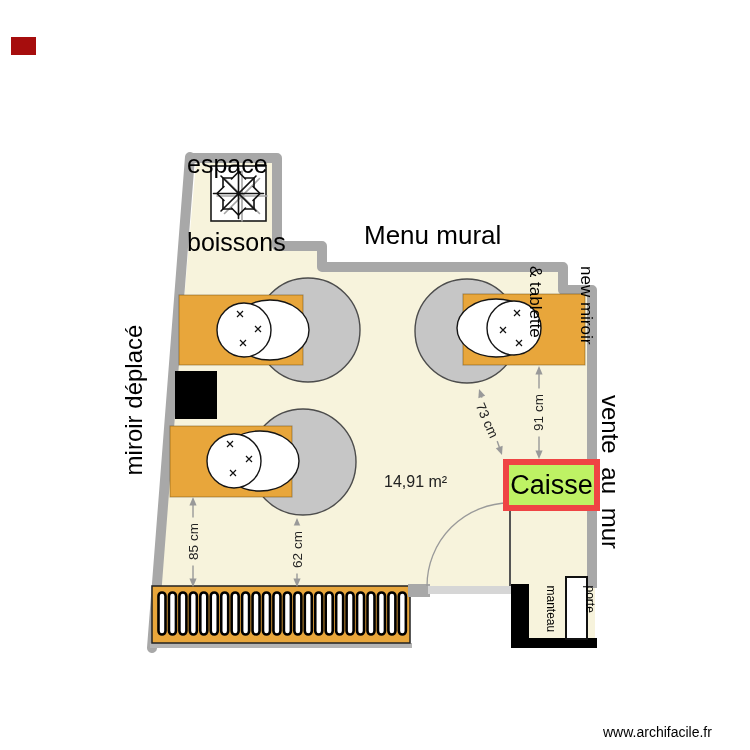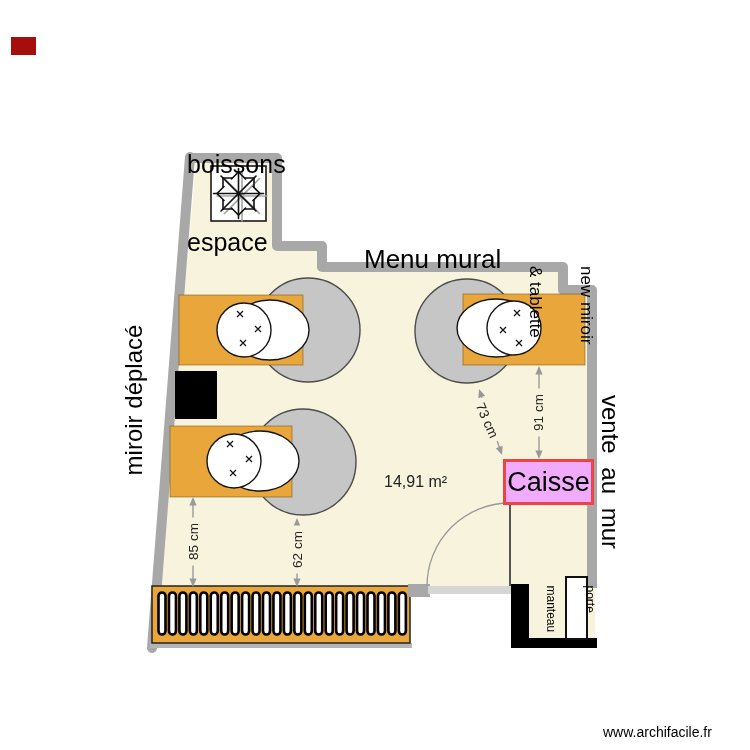--- a/index.html
+++ b/index.html
@@ -19,22 +19,22 @@
   .mark{stroke:#111;stroke-width:1.2;fill:none;}
   .snow{stroke:#111;stroke-width:1.6;fill:none;stroke-linecap:round;}
   .snowshadow{stroke:#a5a5a5;stroke-width:1.6;fill:none;stroke-linecap:round;}
   .dimline{stroke:var(--arrow);stroke-width:1.4;}
   .dimhead{fill:var(--arrow);}
   .txt{position:absolute;white-space:pre;}
   .rot-cw{transform:rotate(90deg);}
   .rot-ccw{transform:rotate(-90deg);}
   .dimlabel{font-size:13.5px;color:#222;text-align:center;background:var(--cream);
             line-height:15px;height:15px;}
-  .caisse{display:flex;align-items:center;justify-content:center;background:#f0abfc;
-          border:3px solid #ef4444;font-size:27px;}
+  .caisse{display:flex;align-items:center;justify-content:center;background:#bef264;
+          border:6px solid #ef4444;font-size:27px;}
   .indicator{background:var(--red);}
   .big{font-size:25px;line-height:26px;}
 </style>
 </head>
 <body>
 
 <div class="abs indicator" style="left:11px;top:37px;width:25px;height:18px;"></div>
 
 <svg width="750" height="750" viewBox="0 0 750 750">
 
@@ -154,25 +154,25 @@
     <polygon class="dimhead" points="0,0 -3.6,8.5 3.6,8.5" transform="translate(539,459) rotate(180)"></polygon>
   </g>
   <g>
     <line class="dimline" x1="480" y1="392" x2="501" y2="452"></line>
     <polygon class="dimhead" points="0,0 -3.6,8.5 3.6,8.5" transform="translate(479,389) rotate(-19)"></polygon>
     <polygon class="dimhead" points="0,0 -3.6,8.5 3.6,8.5" transform="translate(502,455) rotate(161)"></polygon>
   </g>
 </svg>
 
 <div class="txt big" style="left:187px;top:99px;">
+  <div>espace</div>
   <div>boissons</div>
-  <div>espace</div>
 </div>
 
-<div class="txt" style="left:364px;top:244px;font-size:26px;">Menu mural</div>
+<div class="txt" style="left:364px;top:220px;font-size:26px;">Menu mural</div>
 
 <div class="txt rot-ccw" style="left:24px;top:386px;width:220px;height:28px;font-size:24px;text-align:center;">miroir déplacé</div>
 
 <div class="txt rot-cw" style="left:548px;top:311px;width:126px;height:36px;font-size:17px;line-height:17px;">
   <div>new miroir</div>
   <div>&amp; tablette</div>
 </div>
 
 <div class="txt rot-cw" style="left:531px;top:459px;width:160px;height:26px;font-size:24px;word-spacing:7px;text-align:center;">vente au mur</div>
 

